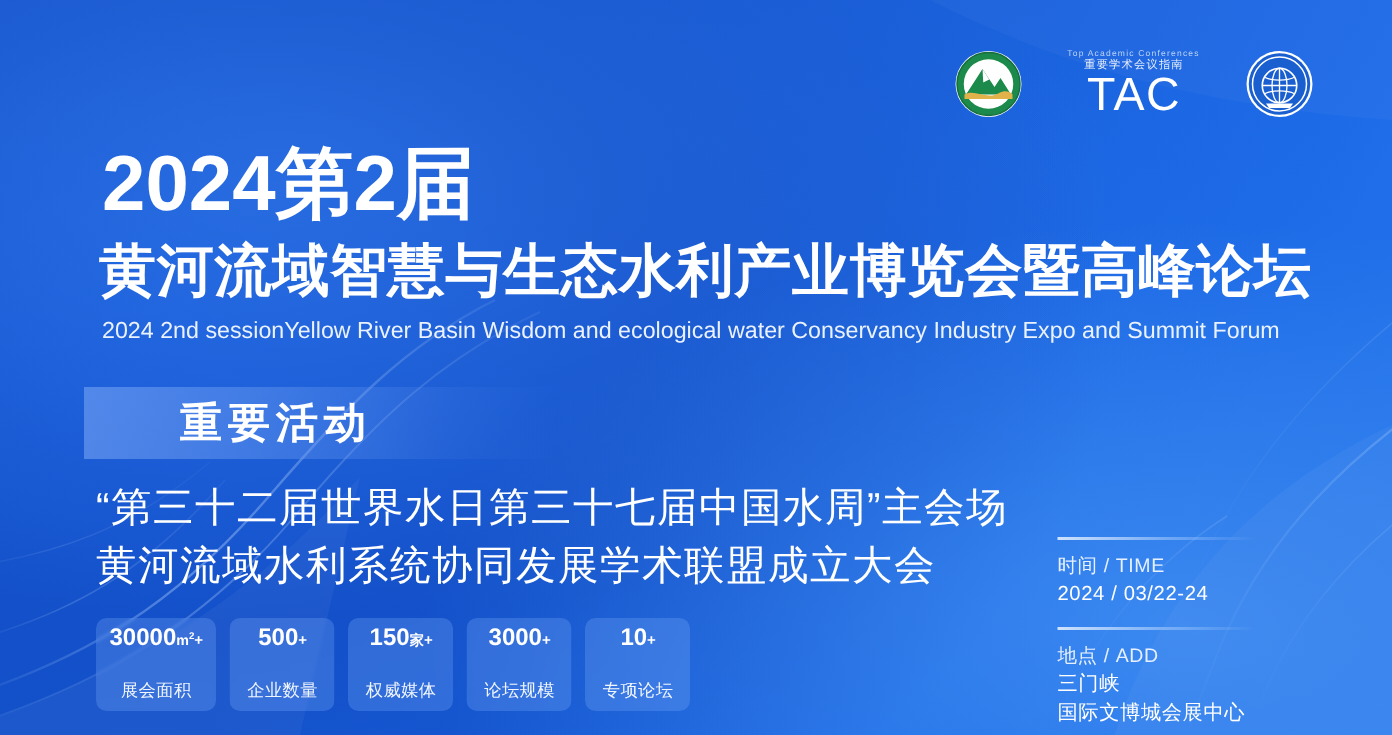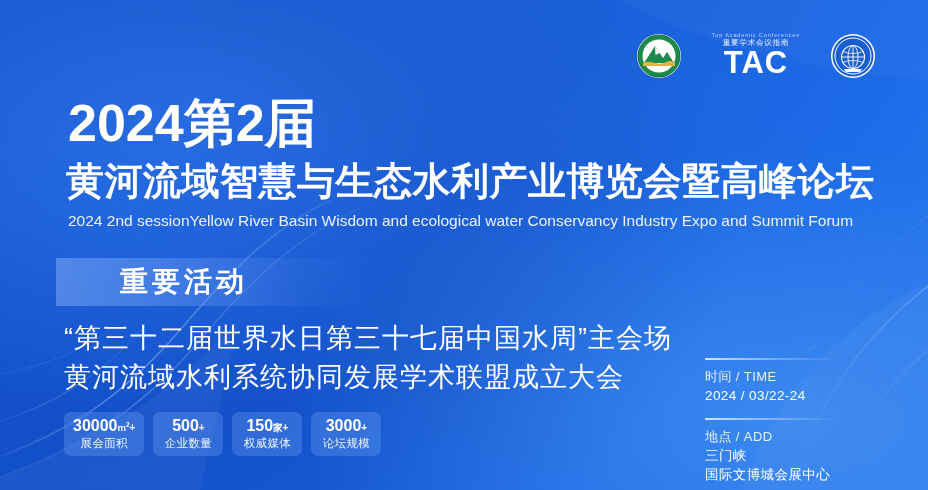--- a/index.html
+++ b/index.html
@@ -66,21 +66,21 @@
   .tac-top-cn {
     font-size: 7.5px;
     color: #e8f0ff;
     letter-spacing: .8px;
     line-height: 1;
     white-space: nowrap;
     margin-bottom: 1px;
   }
   .tac-mark {
     font-size: 31px;
-    font-weight: bold;
+    font-weight: normal;
     color: #ffffff;
     letter-spacing: 1px;
     line-height: 1;
     font-family: "Liberation Sans", sans-serif;
   }
 
   
   .year-title {
     position: absolute;
     left: 68px;
@@ -182,21 +182,21 @@
     vertical-align: super;
   }
   .stat-num .plus {
     font-size: 10px;
     font-weight: bold;
   }
   .stat-label {
     color: #f0f6ff;
     font-size: 11.5px;
     line-height: 1.1;
-    margin-top: 2px;
+    margin-top: 20px;
     white-space: nowrap;
     letter-spacing: .3px;
   }
 
   
   .info-block {
     position: absolute;
     right: 33px;
     width: 190px;
   }
@@ -329,20 +329,24 @@
         <div class="stat-label">企业数量</div>
       </div>
       <div class="stat-box">
         <div class="stat-num"><span>150</span><span class="unit">家</span><span class="plus">+</span></div>
         <div class="stat-label">权威媒体</div>
       </div>
       <div class="stat-box">
         <div class="stat-num"><span>3000</span><span class="plus">+</span></div>
         <div class="stat-label">论坛规模</div>
       </div>
+      <div class="stat-box">
+        <div class="stat-num"><span>10</span><span class="plus">+</span></div>
+        <div class="stat-label">专项论坛</div>
+      </div>
     </div>
 
   <div class="info-block info-time">
     <div class="info-rule"></div>
     <div class="info-head">时间 / TIME</div>
     <div class="info-val">2024 / 03/22-24</div>
   </div>
 
   <div class="info-block info-addr">
     <div class="info-rule"></div>

